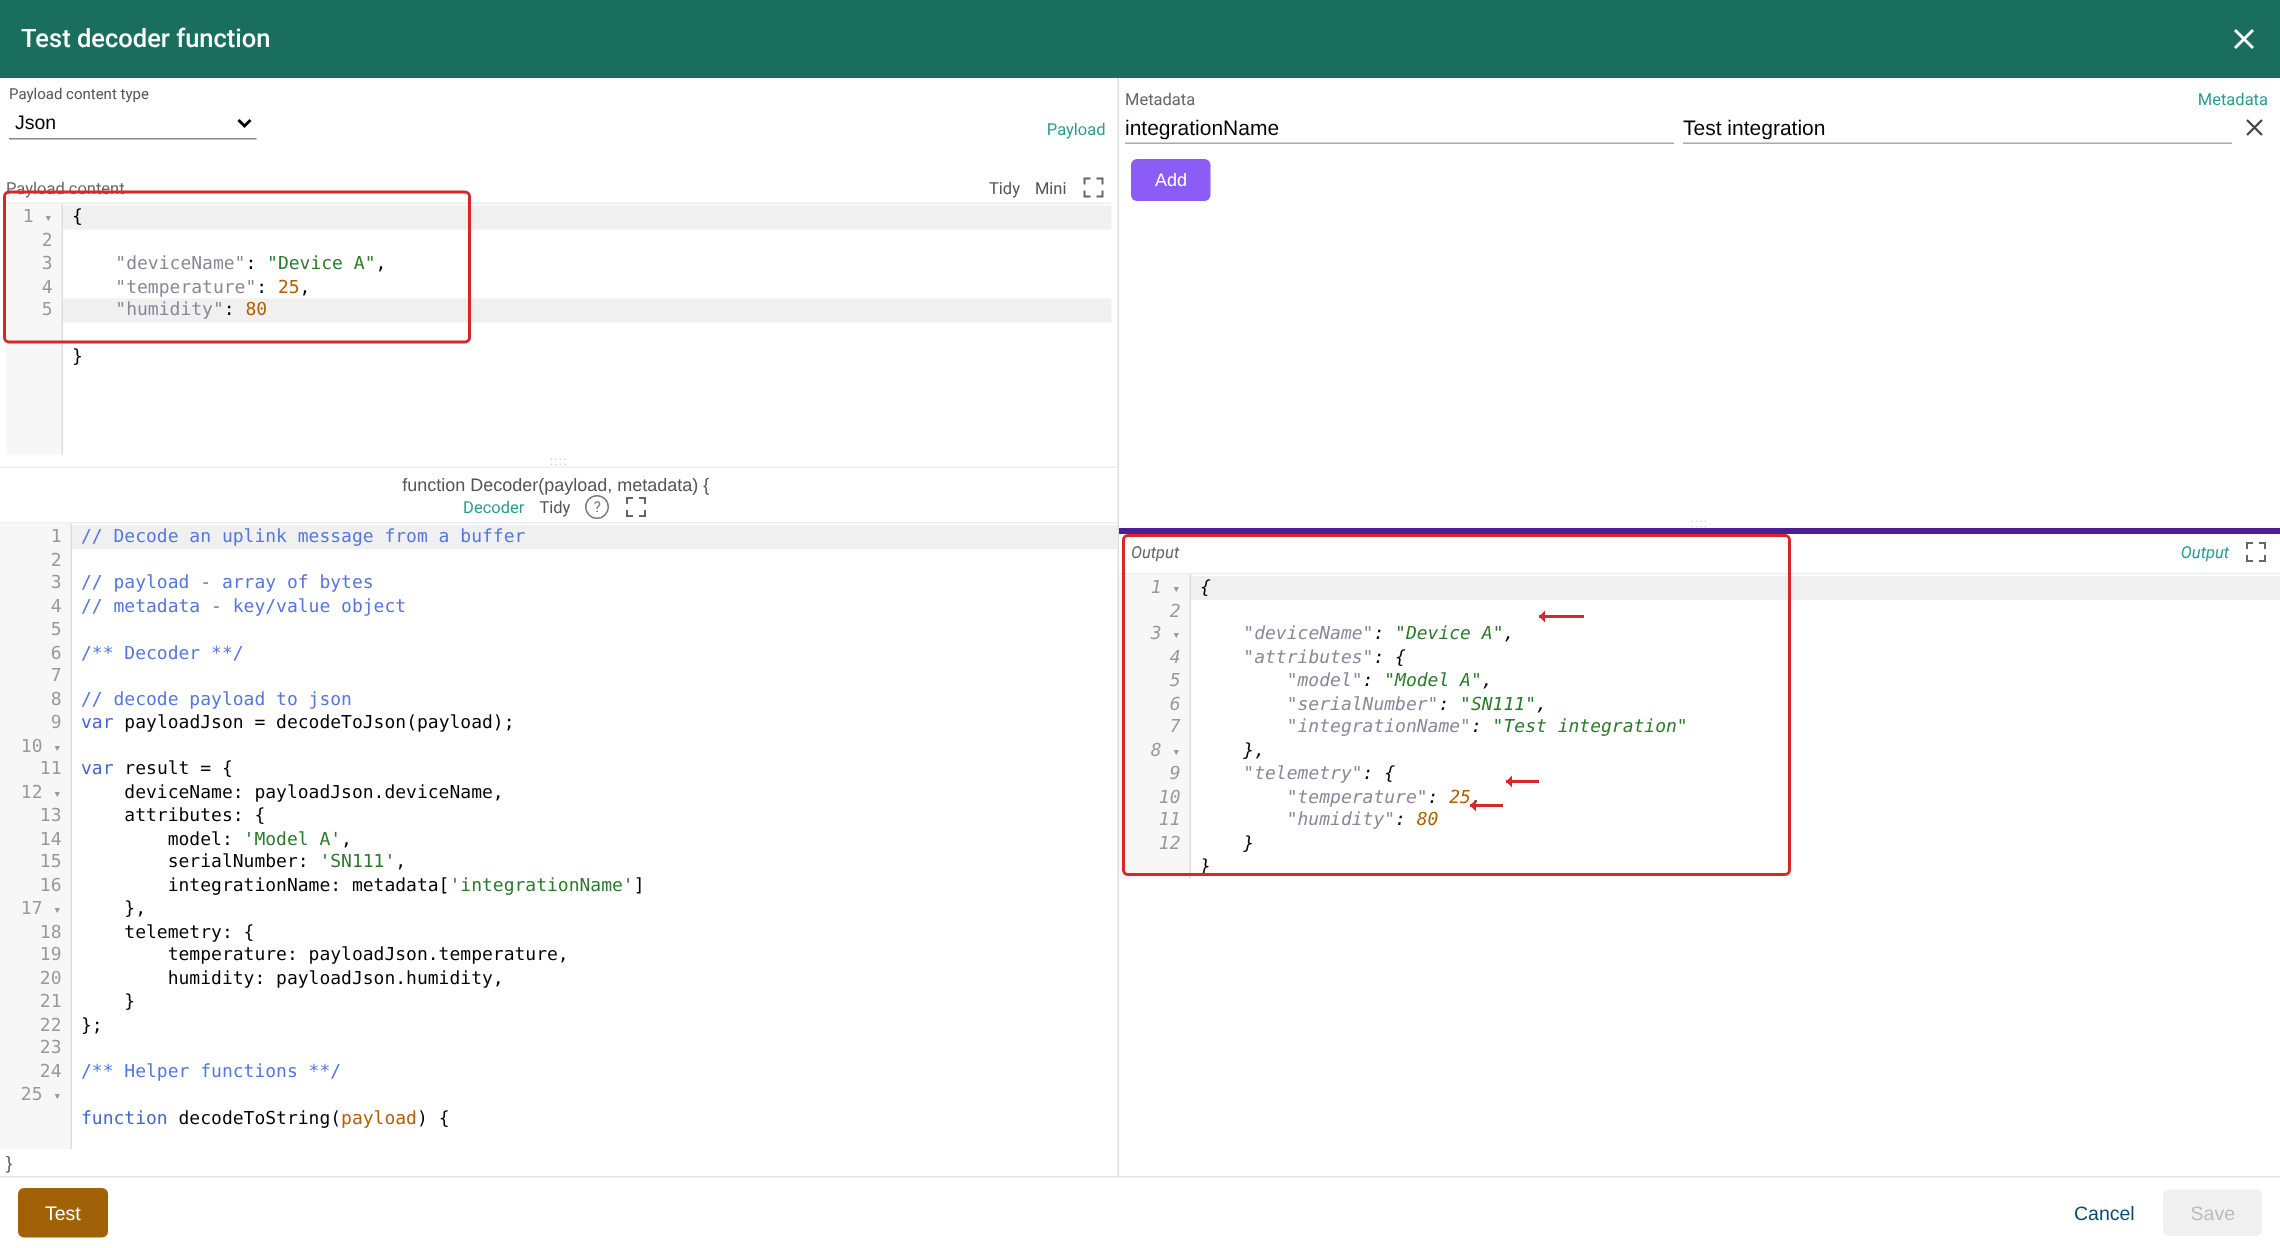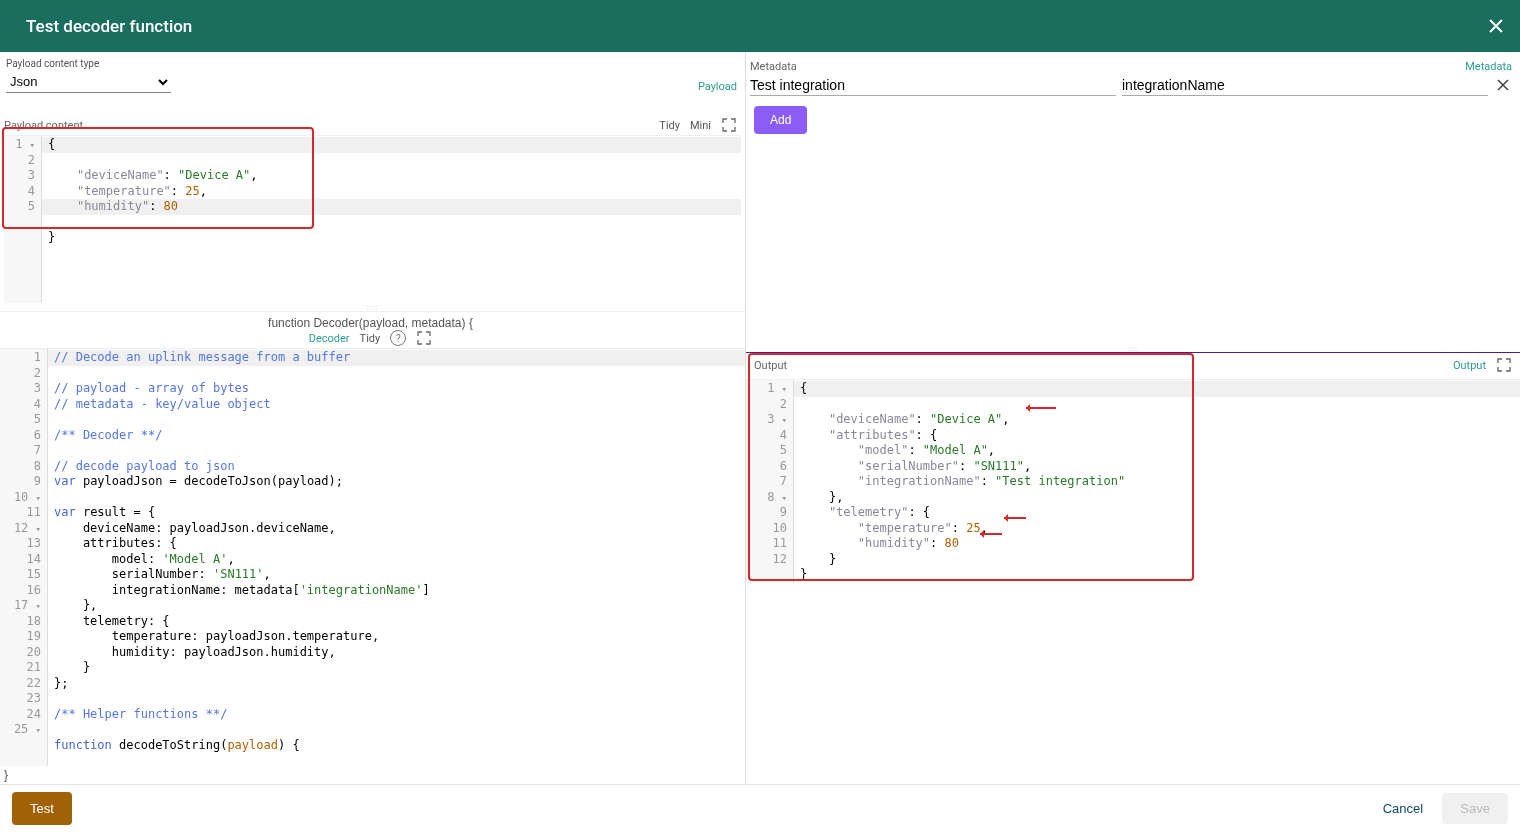--- a/index.html
+++ b/index.html
@@ -1,19 +1,19 @@
 <!DOCTYPE html>
 <html><head>
 <meta charset="utf-8">
 <style>
 * { box-sizing: border-box; margin: 0; padding: 0; }
 body { font-family: -apple-system, BlinkMacSystemFont, "Segoe UI", Roboto, Arial, sans-serif; font-size: 13px; background: #fff; }
 
 .header { background: #1a6e5e; color: #fff; height: 52px; display: flex; align-items: center; padding: 0 14px; justify-content: space-between; }
-.header-title { font-size: 17px; font-weight: 500; margin-left: 12px; }
+.header-title { font-size: 17px; font-weight: 500; }
 .close-x { width: 20px; height: 20px; cursor: pointer; display:flex; align-items:center; justify-content:center; }
 
 .main { display: grid; grid-template-columns: 746px 1fr; height: calc(832px - 52px - 48px); }
 
 .left-col { display: flex; flex-direction: column; border-right: 1px solid #ddd; }
 .right-col { display: flex; flex-direction: column; }
 
 .panel-header { display: flex; align-items: center; justify-content: space-between; padding: 4px 8px 0 4px; }
 .panel-label { font-size: 11px; color: #666; }
 .link-label { font-size: 11px; color: #2a9d8f; cursor: pointer; }
@@ -42,21 +42,21 @@
 .payload-editor-area { position: relative; margin: 0 4px; }
 .red-box { position: absolute; border: 2.5px solid #d62828; border-radius: 4px; pointer-events: none; }
 
 .metadata-row { display: flex; align-items: center; gap: 6px; padding: 0 8px 8px 4px; }
 .meta-input { flex: 1; border: none; border-bottom: 1px solid #aaa; padding: 4px 0 2px 0; font-size: 14px; background: transparent; }
 .meta-close { width:18px; height:18px; cursor:pointer; display:flex; align-items:center; justify-content:center; color:#333; }
 .add-btn { background: #8b5cf6; color: #fff; border: none; border-radius: 4px; padding: 7px 16px; font-size: 12px; margin-left: 4px; cursor: pointer; }
 
 .func-sig { font-size: 12px; color: #555; font-family: Arial; }
 
-.output-area { position: relative; border-top: 1px solid #4c1d95; }
+.output-area { position: relative; border-top: 4px solid #4c1d95; font-style: italic; }
 .output-header { display:flex; justify-content:space-between; align-items:center; padding:4px 8px; }
 
 .footer { height: 48px; border-top: 1px solid #e5e5e5; display: flex; justify-content: space-between; align-items: center; padding: 0 12px; }
 .test-btn { background: #a16207; color: #fff; border: none; border-radius: 4px; padding: 9px 18px; font-size: 13px; cursor: pointer; }
 .cancel-btn { background: transparent; color: #0c4a6e; border: none; padding: 8px 16px; font-size: 13px; cursor: pointer; }
 .save-btn { background: #f0f0f0; color: #bbb; border: none; border-radius: 4px; padding: 8px 18px; font-size: 13px; cursor: not-allowed; }
 
 .collapse { font-size:9px; color:#999; }
 .help-circle { width:16px; height:16px; border:1.5px solid #777; border-radius:50%; font-size:10px; color:#777; display:inline-flex; align-items:center; justify-content:center; }
 
@@ -191,22 +191,22 @@
     </div>
     <div style="padding:2px 4px;" class="func-sig">}</div>
   </div>
 
   <div class="right-col">
     <div class="panel-header" style="padding-top:8px;">
       <span class="panel-label">Metadata</span>
       <span class="link-label">Metadata</span>
     </div>
     <div class="metadata-row">
+      <input class="meta-input" value="integrationName" style="">
       <input class="meta-input" value="Test integration" style="">
-      <input class="meta-input" value="integrationName" style="">
       <span class="meta-close">
         <svg width="14" height="14" viewBox="0 0 14 14">
             <path d="M2 2 L12 12 M12 2 L2 12" stroke="#444" stroke-width="1.5"></path>
           </svg>
       </span>
     </div>
     <div style="padding:2px 0 0 4px;">
       <button class="add-btn">Add</button>
     </div>
 

